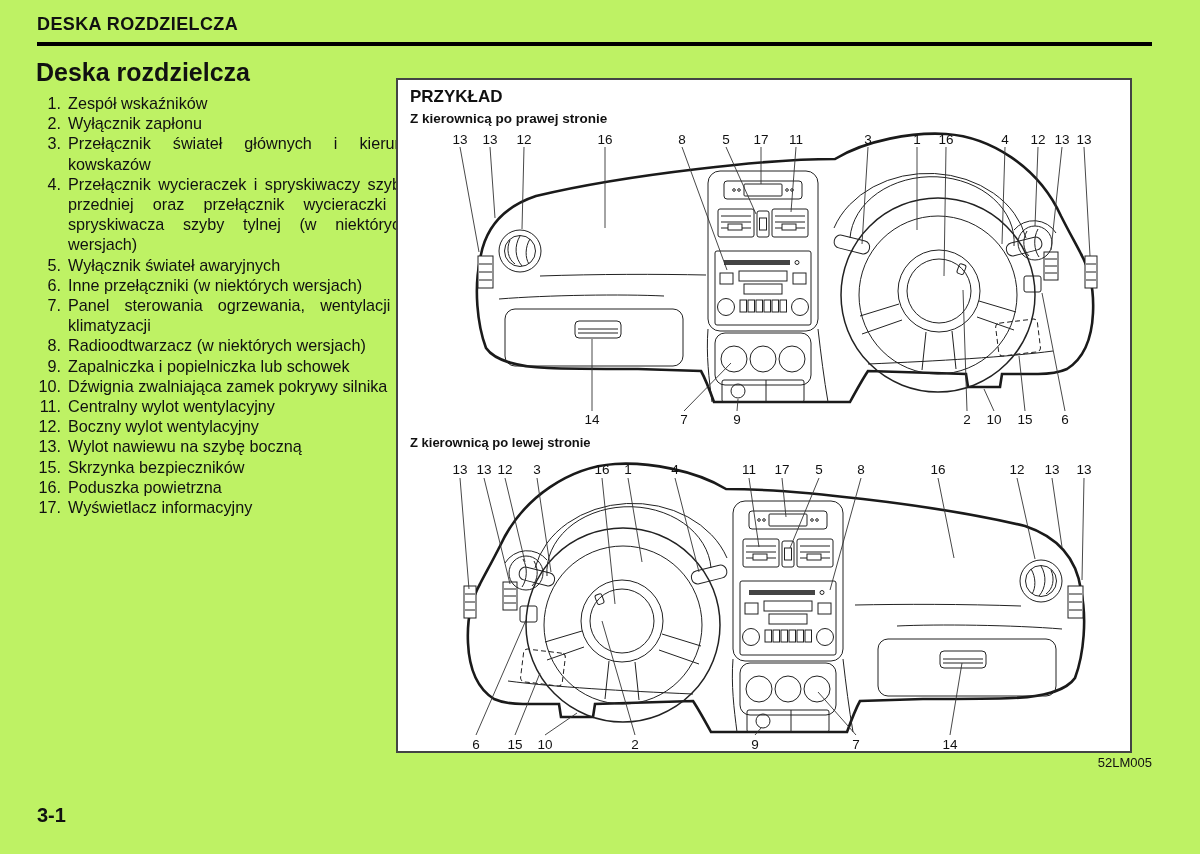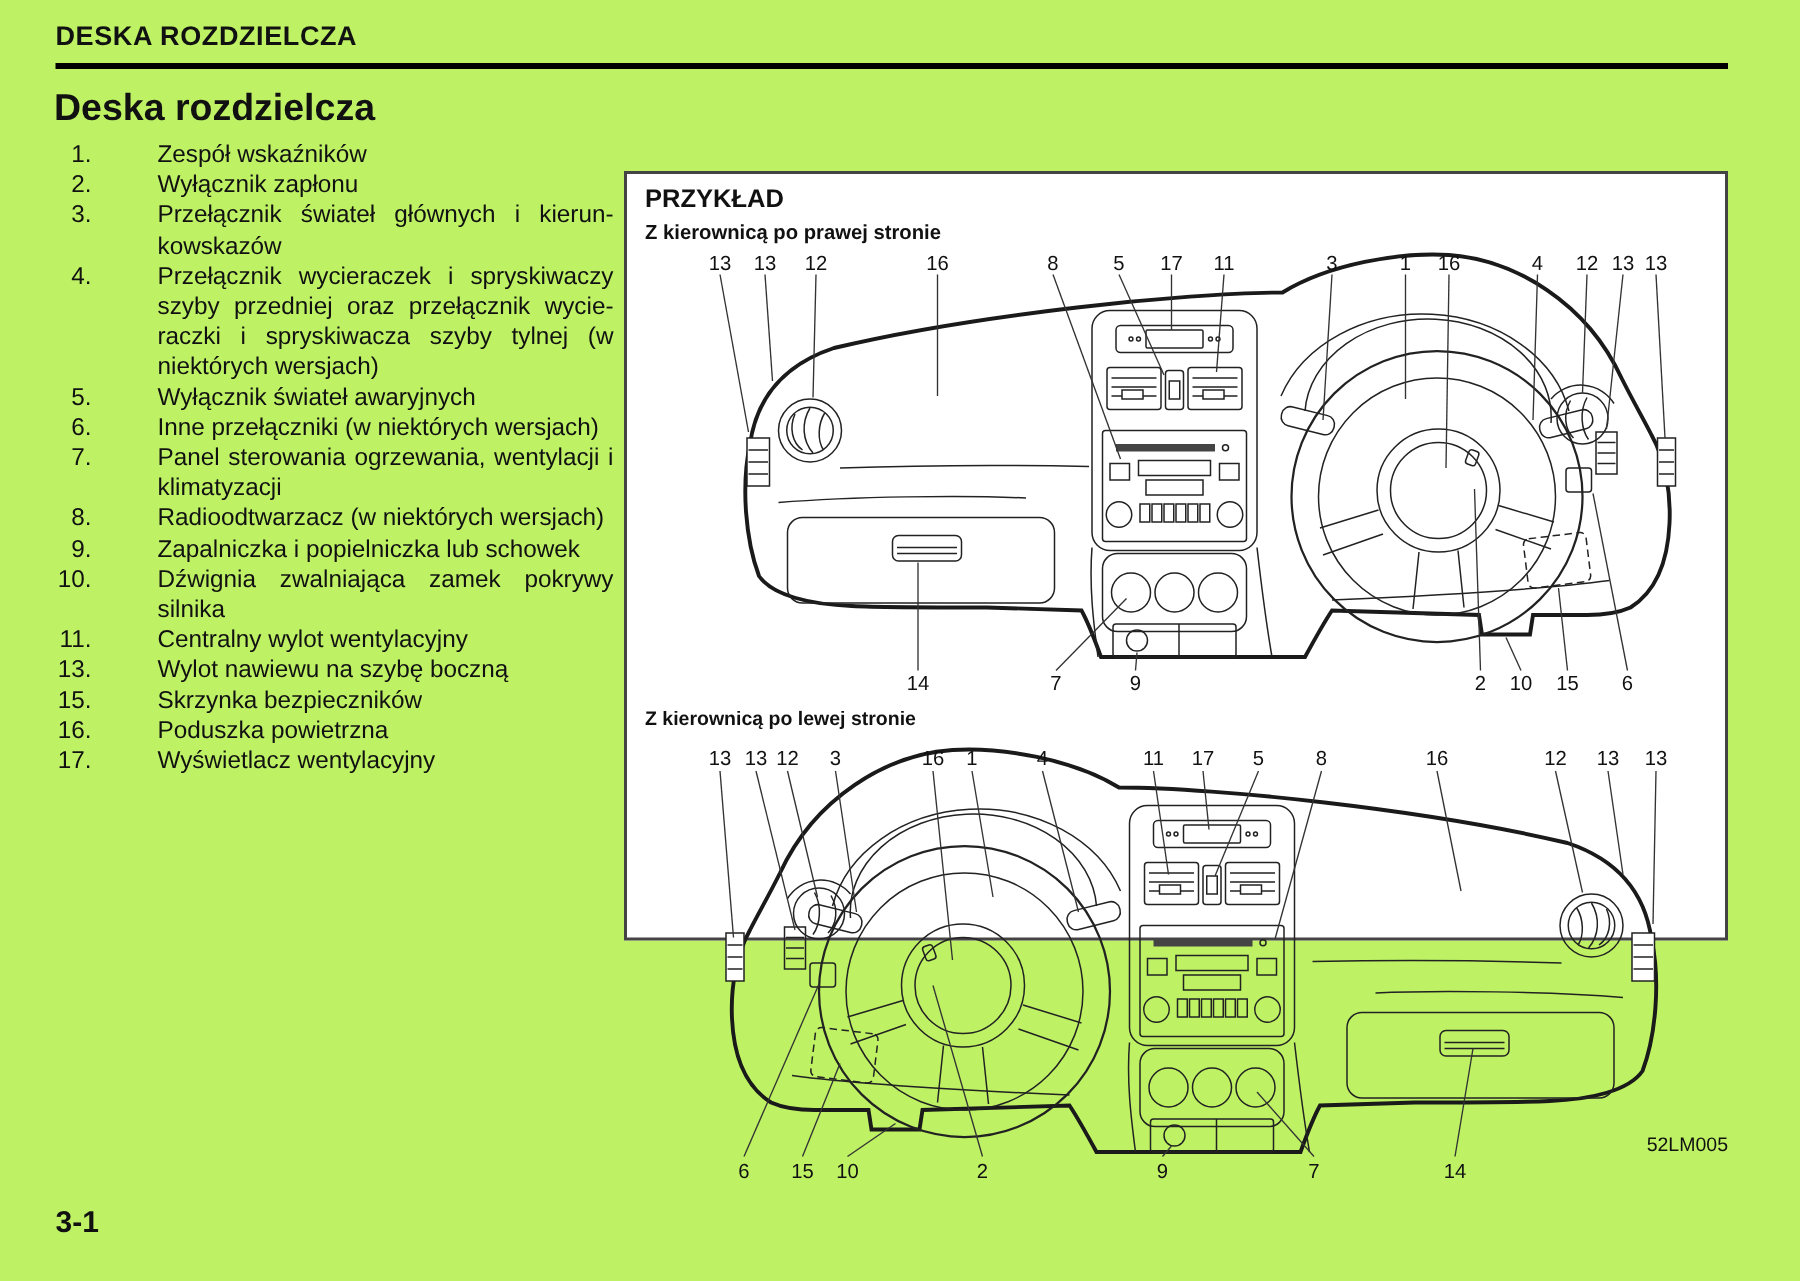--- a/index.html
+++ b/index.html
@@ -10,24 +10,24 @@
   .hdr-title { position:absolute; left:37px; top:14px; font-size:18px; font-weight:bold;
                letter-spacing:.4px; }
   .hdr-rule  { position:absolute; left:37px; top:42px; width:1115px; height:4px; background:#000; }
 
   .sec-title { position:absolute; left:36px; top:58px; font-size:25px; font-weight:bold; }
 
   .legend { position:absolute; left:37px; top:93px; width:372px; font-size:16.2px;
             line-height:20.2px; }
   .legend li { display:flex; list-style:none; }
   .legend .num { flex:none; width:31px; text-align:right; padding-right:7px; }
-  .legend .txt { flex:1; text-align:justify; hyphens:manual;margin-left:37px; -webkit-hyphens:manual; }
-
-  .figure { position:absolute; left:416px; top:78px; width:736px; height:513px;
-            border:2px solid #444; background:#fff;margin-top:36px; }
+  .legend .txt { flex:1; text-align:justify; hyphens:manual; -webkit-hyphens:manual; }
+
+  .figure { position:absolute; left:396px; top:78px; width:736px; height:675px;
+            border:2px solid #444; background:#fff; }
   .fig-title { position:absolute; left:12px; top:7px; font-size:17px; font-weight:bold; }
   .fig-cap1  { position:absolute; left:12px; top:31px; font-size:13.5px; font-weight:bold; }
   .fig-cap2  { position:absolute; left:12px; top:355px; font-size:13px; font-weight:bold; }
   .fig-art   { position:absolute; left:0; top:0; width:736px; height:675px; }
 
   .img-code { position:absolute; right:48px; top:755px; font-size:13px; }
   .page-num { position:absolute; left:37px; top:804px; font-size:20px; font-weight:bold;text-align:right; }
 
   svg text { font-family:"Liberation Sans", sans-serif; font-size:13.5px; fill:#111; }
 </style>
@@ -80,34 +80,38 @@
       </li>
     <li>
         <span class="num">10.</span>
         <span class="txt">Dźwignia zwalniająca zamek pokrywy silnika</span>
       </li>
     <li>
         <span class="num">11.</span>
         <span class="txt">Centralny wylot wentylacyjny</span>
       </li>
     <li>
+        <span class="num">12.</span>
+        <span class="txt">Boczny wylot wentylacyjny</span>
+      </li>
+    <li>
         <span class="num">13.</span>
         <span class="txt">Wylot nawiewu na szybę boczną</span>
       </li>
     <li>
         <span class="num">15.</span>
         <span class="txt">Skrzynka bezpieczników</span>
       </li>
     <li>
         <span class="num">16.</span>
         <span class="txt">Poduszka powietrzna</span>
       </li>
     <li>
         <span class="num">17.</span>
-        <span class="txt">Wyświetlacz wentylacyjny</span>
+        <span class="txt">Wyświetlacz informacyjny</span>
       </li>
   </ol>
 
   <div class="figure">
     <div class="fig-title">PRZYKŁAD</div>
     <div class="fig-cap1">Z kierownicą po prawej stronie</div>
     <div class="fig-cap2">Z kierownicą po lewej stronie</div>
 
     <svg class="fig-art" viewBox="0 0 736 675">
       <defs>

